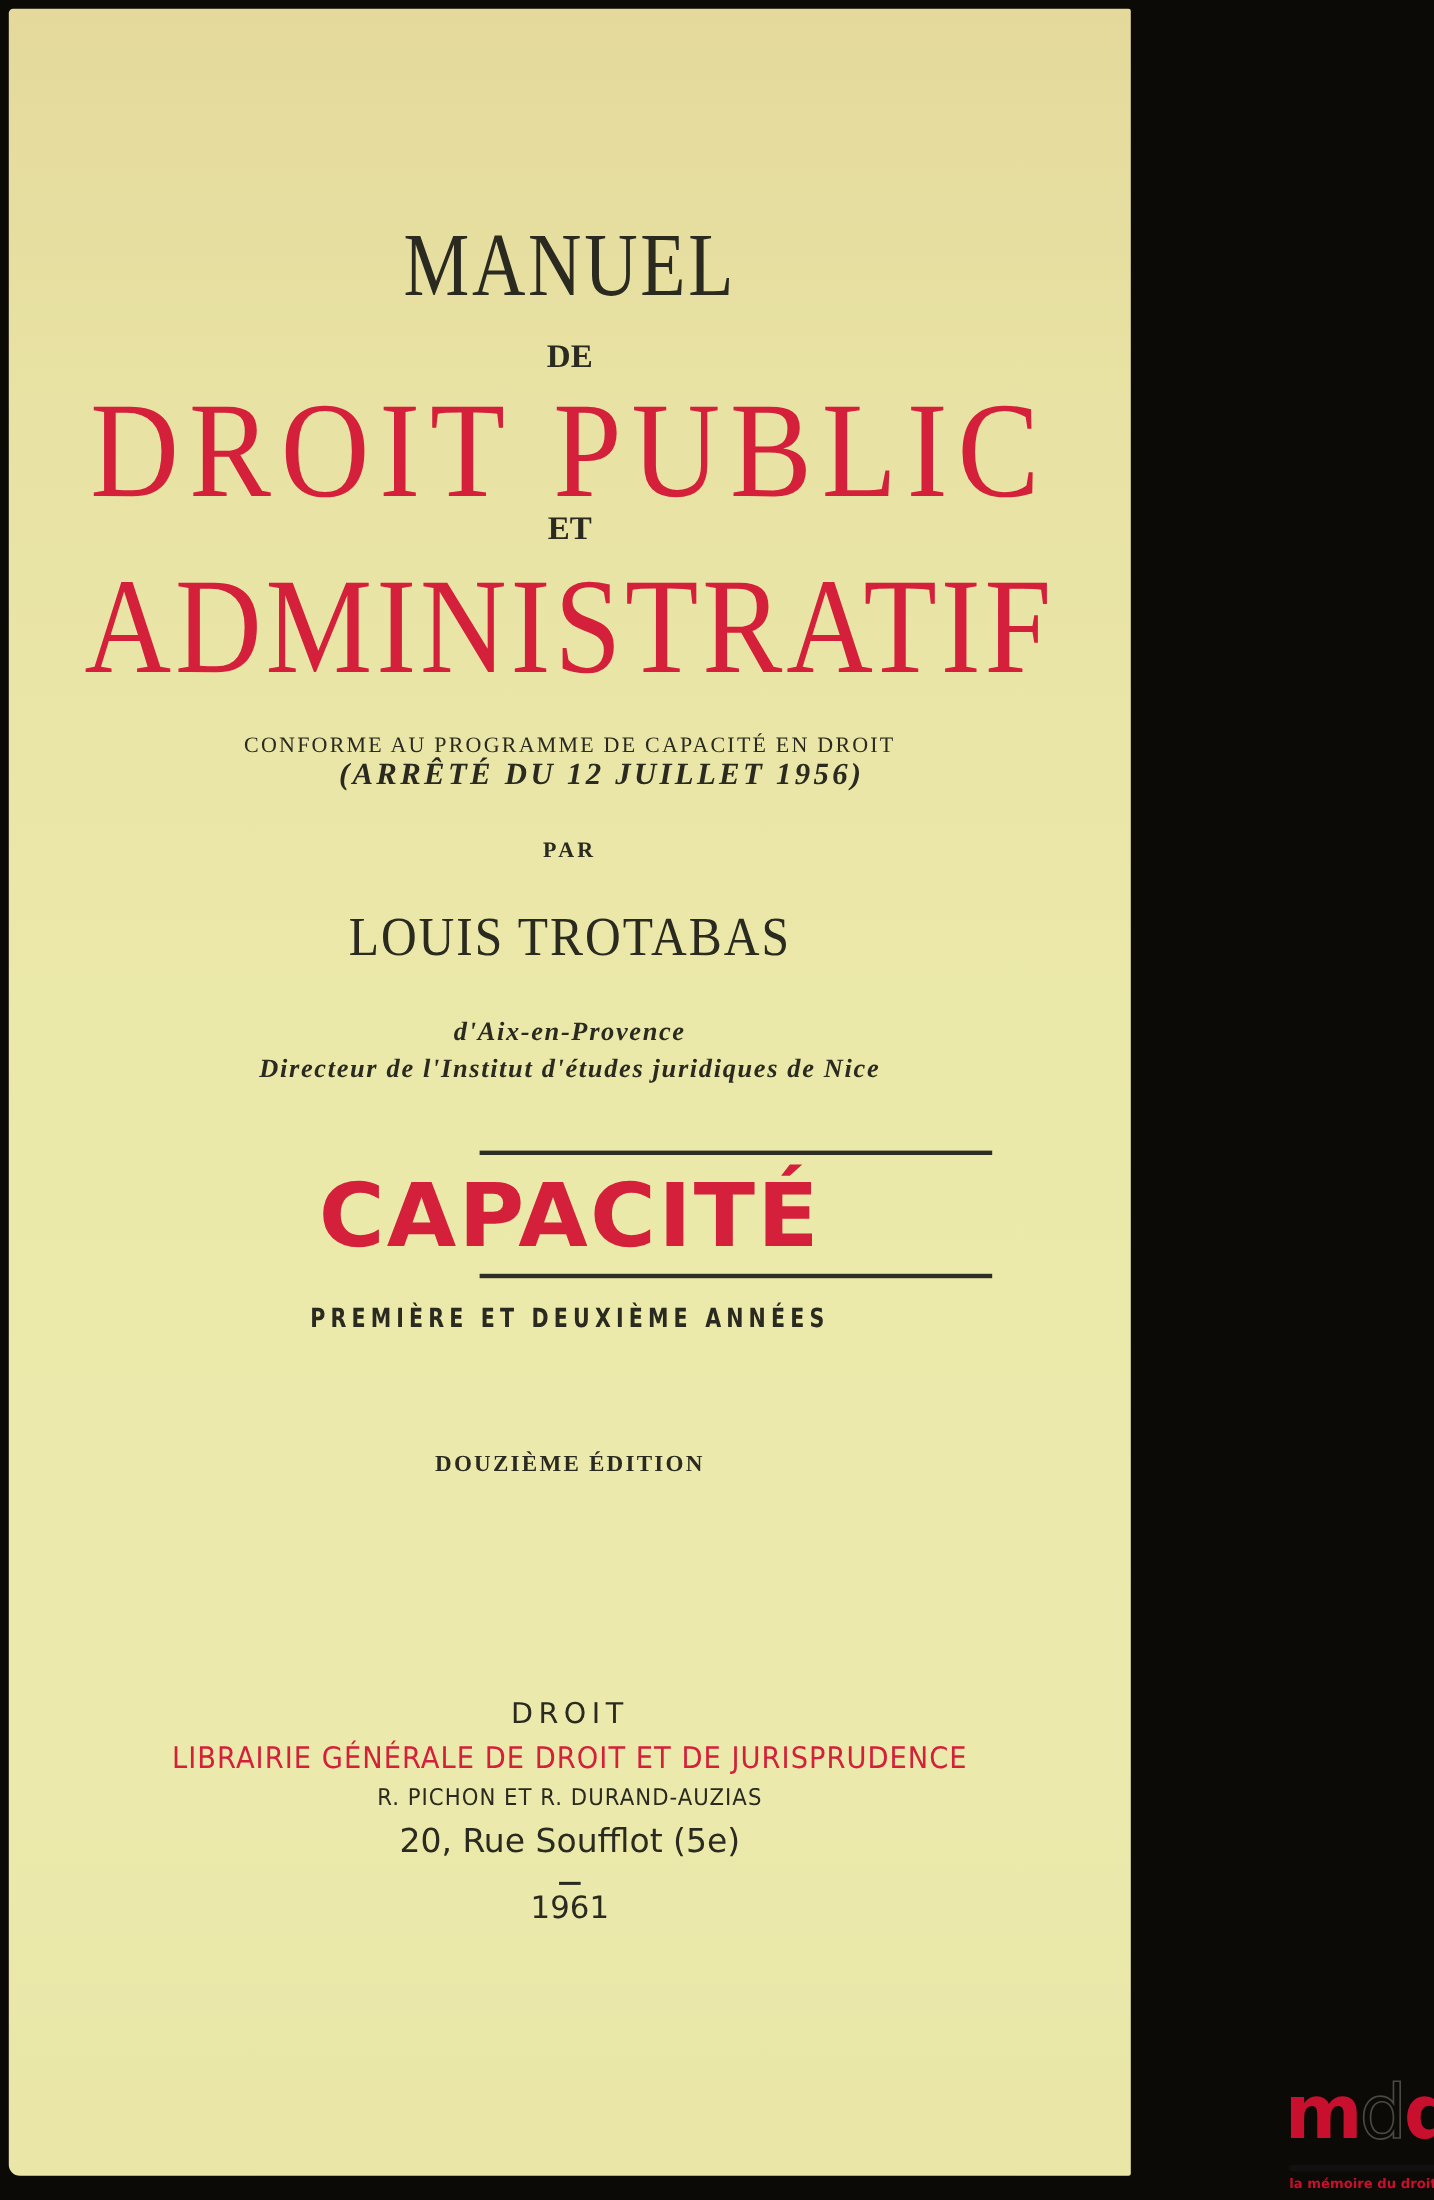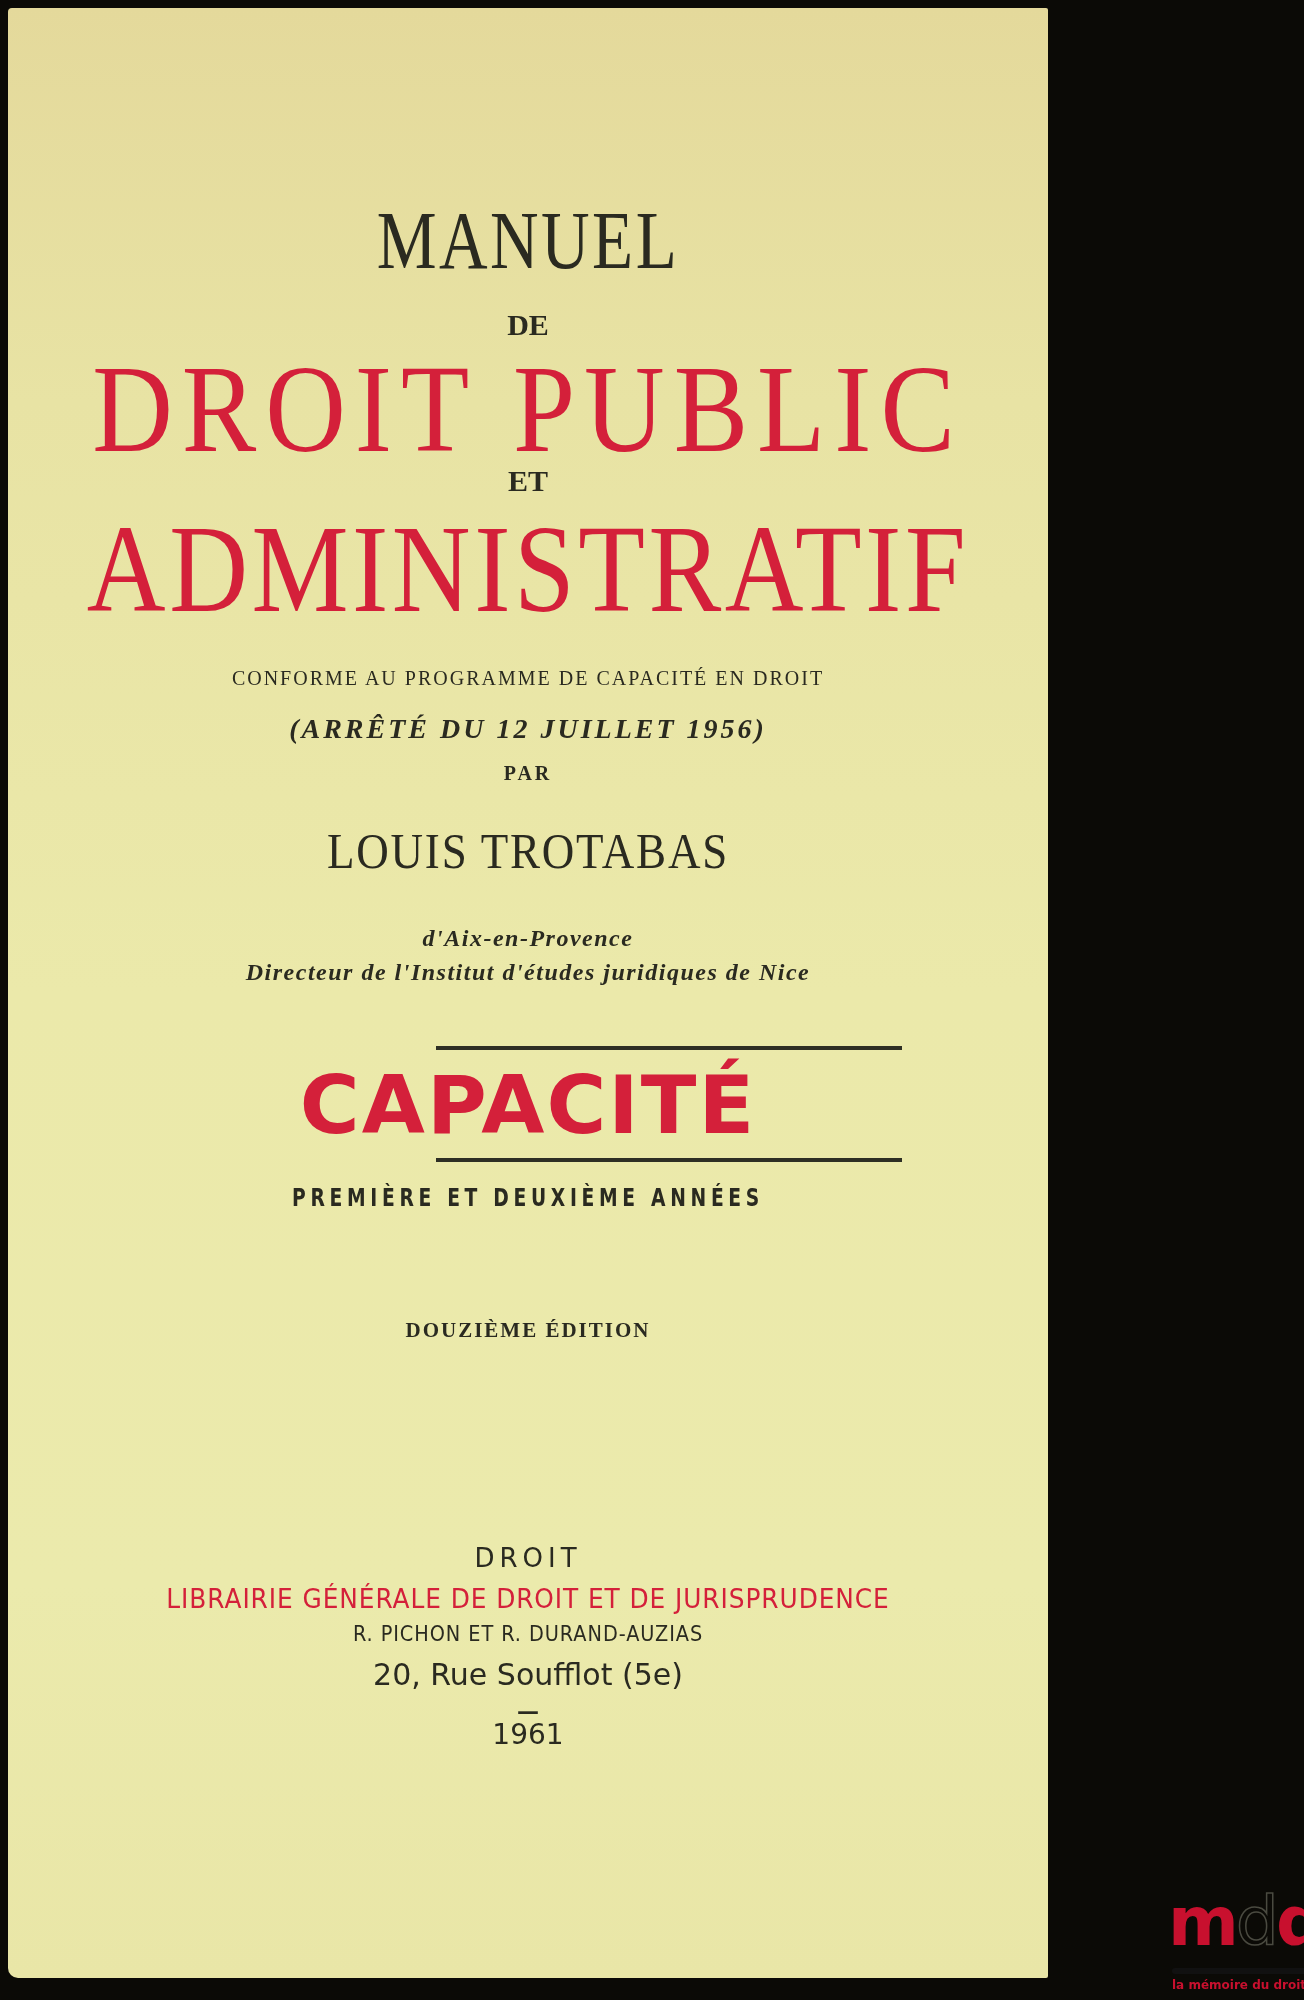--- a/index.html
+++ b/index.html
@@ -1,35 +1,34 @@
 <!DOCTYPE html>
 <html style="--red: #d4203a; --red2: #c8102e;"><head>
 <meta charset="utf-8">
 <style>
   html, body { margin:0; padding:0; }
   body { width:1304px; height:2000px; background:#0b0a06; position:relative; overflow:hidden; }
   .cover {
     position:absolute; left:8px; top:8px; width:1020px; height:1970px;
     background: linear-gradient(180deg, #e4d99b 0%, #e8e3a4 20%, #ebe9aa 50%, #ebeaac 80%, #e9e6a7 100%);
     border-radius: 4px 2px 2px 10px;
-    padding-left: 20px;
   }
   .center { position:absolute; left:0; width:100%; text-align:center; }
   .serif { font-family:"Liberation Serif","DejaVu Serif",serif; }
   .sans { font-family:"DejaVu Sans","Liberation Sans",sans-serif; }
   .dark { color:#2a2a20; }
   .red { color:var(--red); }
 
   #manuel { top:192px; font-size:82px; letter-spacing:3px; transform:scaleX(0.82); transform-origin:center; font-weight:normal; line-height:1; }
   #de { top:302px; font-size:30px; font-weight:bold; line-height:1;text-align:center; }
   #droit-public { top:340px; font-size:124px; letter-spacing:10px; line-height:1; transform:scaleX(0.9); }
   #et { top:458px; font-size:30px; font-weight:bold; line-height:1; }
   #administratif { top:500px; font-size:124px; letter-spacing:4px; line-height:1; transform:scaleX(0.88); }
   #conforme { top:660px; font-size:20px; font-weight:normal; letter-spacing:2px; line-height:1; }
-  #arrete { top:707px; font-size:28px; font-weight:bold; font-style:italic; letter-spacing:3px; line-height:1; }
+  #arrete { top:683px; font-size:28px; font-weight:bold; font-style:italic; letter-spacing:3px; line-height:1;margin-left:29px; }
   #par { top:755px; font-size:20px; font-weight:bold; letter-spacing:3px; line-height:1; }
   #author { top:818px; font-size:50px; letter-spacing:2px; line-height:1; transform:scaleX(0.9); }
   #aff1 { top:884px; font-size:24px; font-weight:bold; font-style:italic; letter-spacing:1.5px; line-height:1; }
   #aff2 { top:918px; font-size:24px; font-weight:bold; font-style:italic; letter-spacing:1.5px; line-height:1; }
   #aff3 { top:952px; font-size:24px; font-weight:bold; font-style:italic; letter-spacing:1.5px; line-height:1; }
 
   .rule { position:absolute; left:428px; width:466px; height:4px; background:#2e2f24; }
   #rule-top { top:1038px; }
   #rule-bottom { top:1150px; }
   #capacite { top:1058px; font-size:80px; font-weight:bold; letter-spacing:2px; line-height:1; transform:scaleX(1.02); }

